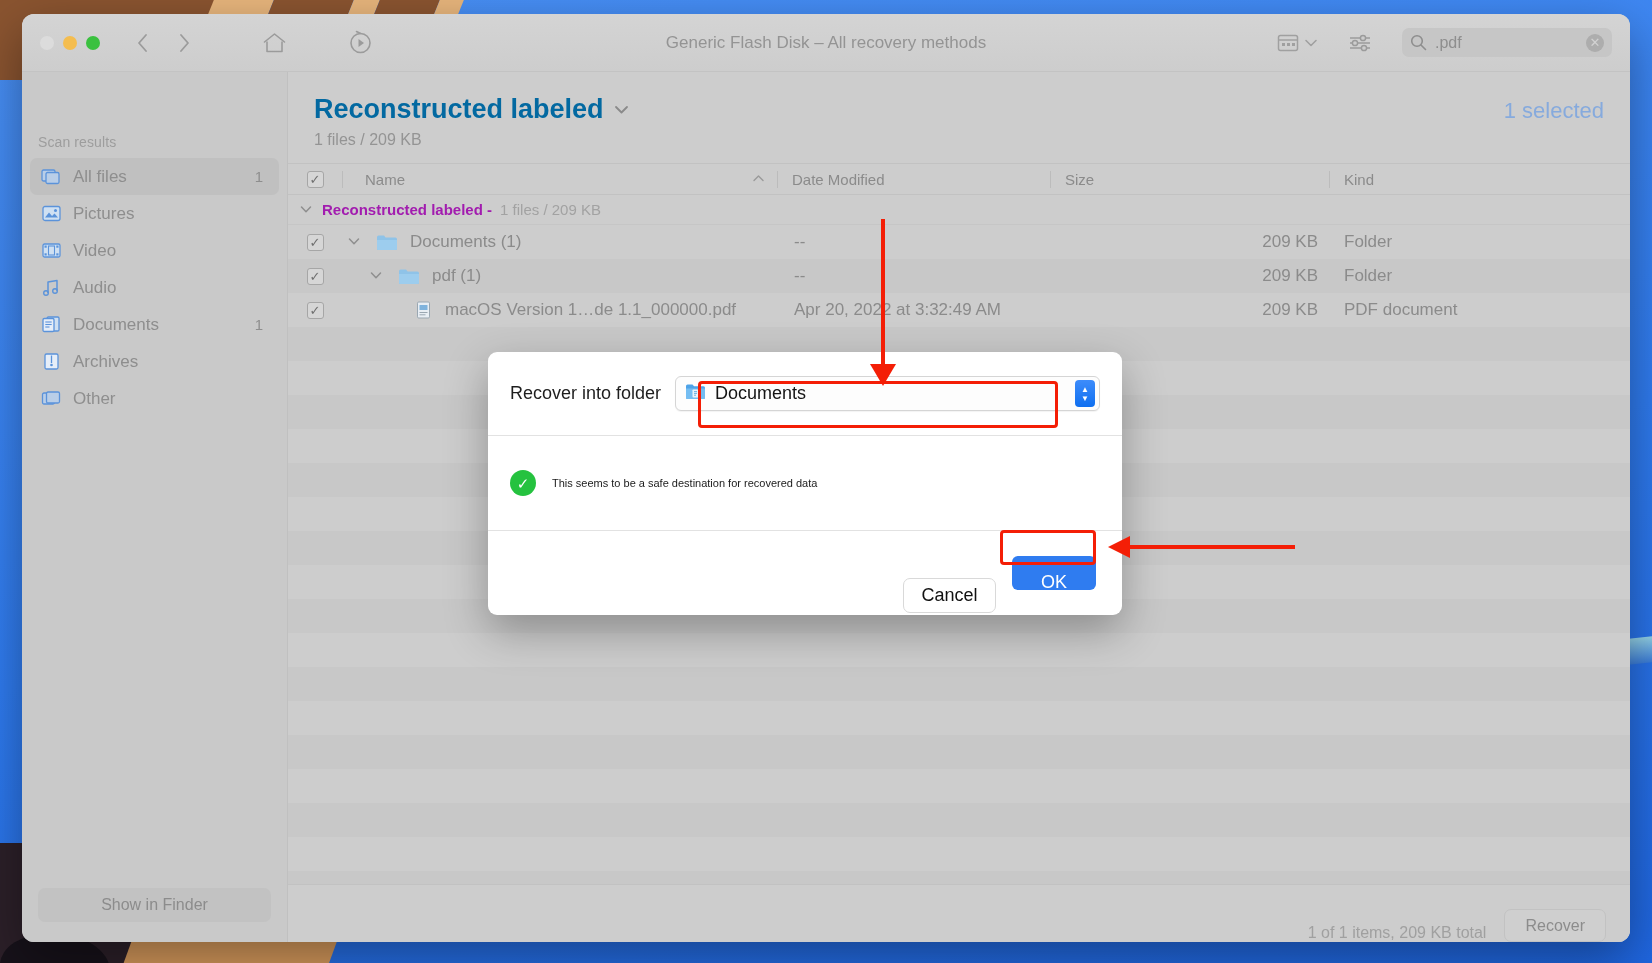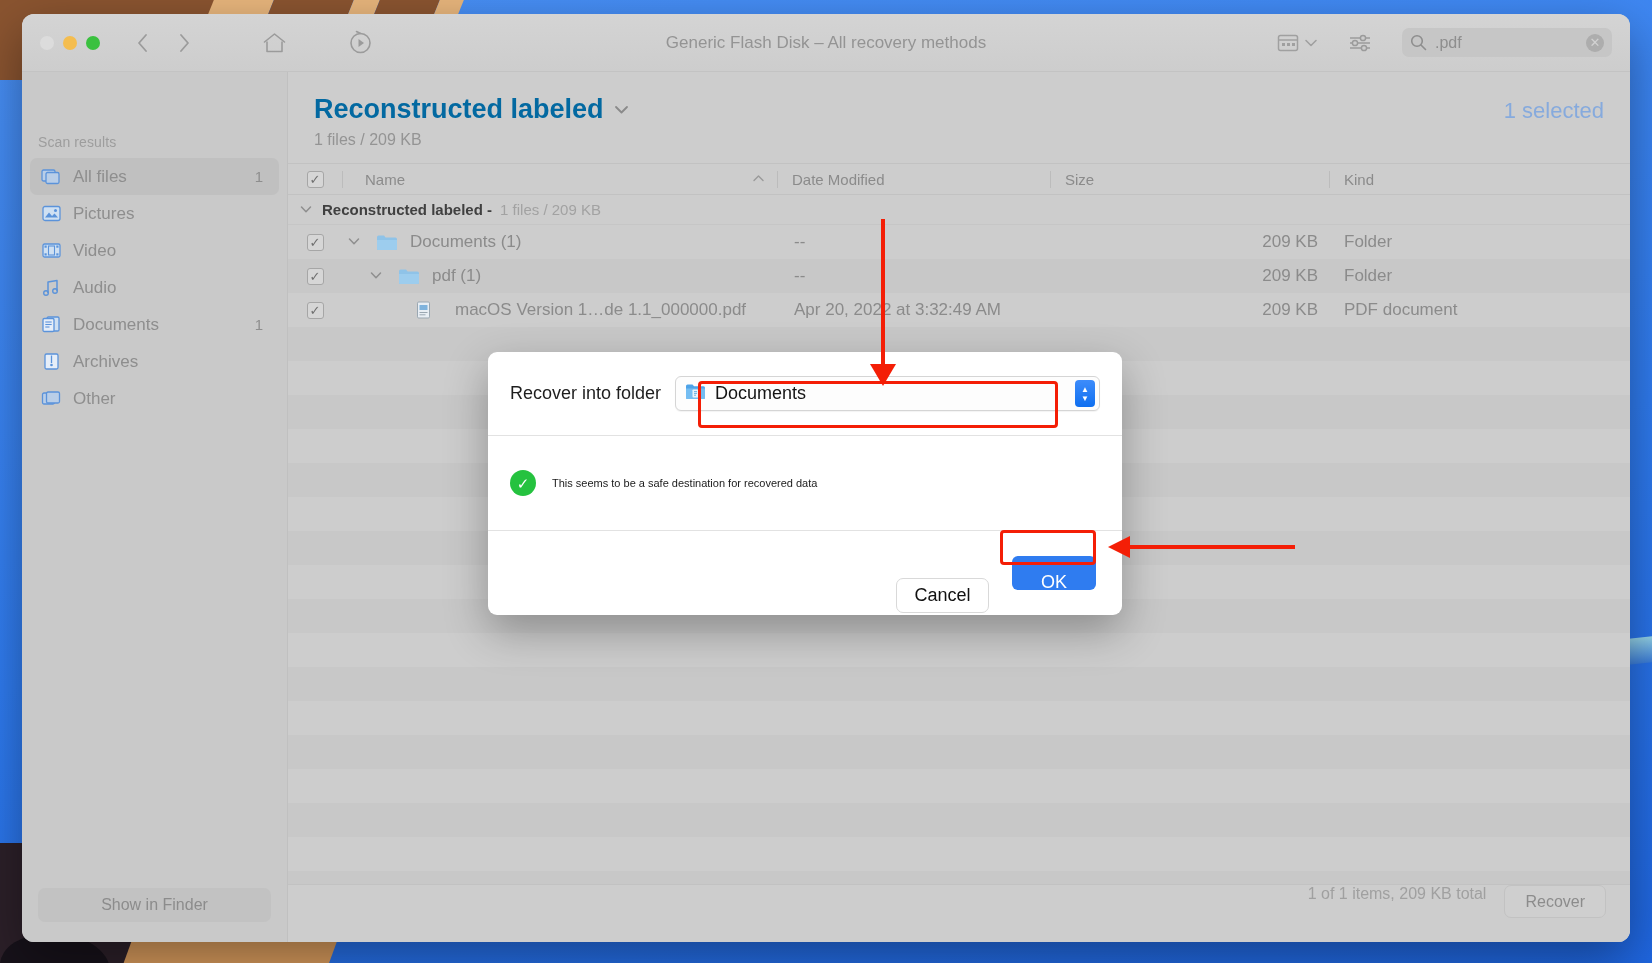--- a/index.html
+++ b/index.html
@@ -249,21 +249,21 @@
   .group-row {
     height: 30px;
     display: flex;
     align-items: center;
     padding-left: 10px;
     gap: 8px;
     font-size: 15px;
     border-bottom: 1px solid #c6c6c6;
     background: #cdcdcd;
   }
-  .group-row .gname { color: #404040; font-weight: bold; }
+  .group-row .gname { color: #a21caf; font-weight: bold; }
   .group-row .gmeta { color: #a2a2a2; }
 
   .row {
     height: 34px;
     display: flex;
     align-items: center;
     font-size: 17px;
     color: #8b8b8b;
   }
   .row.odd  { background: #cdcdcd; }
@@ -282,21 +282,21 @@
   .filler { height: 34px; }
   .filler.odd  { background: #cdcdcd; }
   .filler.even { background: #c8c8c8; }
 
   
   #status-bar {
     height: 58px; min-height: 58px;
     border-top: 1px solid #c2c2c2;
     background: #cdcdcd;
     display: flex;
-    align-items: flex-start;
+    align-items: flex-end;
     justify-content: flex-end;
     padding: 0 24px;
     gap: 18px;
   }
   #status-text { font-size: 16px; color: #a0a0a0; }
   #recover-btn {
     height: 33px;
     padding: 0 20px;
     border-radius: 7px;
     border: 1px solid #c2c2c2;
@@ -393,21 +393,20 @@
   }
   #ok-btn {
     height: 34px; min-width: 84px;
     padding: 16px 16px;
     border: none;
     background: #2f7cf0;
     border-radius: 6px;
     font-family: inherit;
     font-size: 18px;
     color: #fff;
-    margin-left: 7px;
   }
 
   
   .anno { position: absolute; pointer-events: none; }
   #hl-select {
     left: 676px; top: 367px;
     width: 360px; height: 47px;
     border: 3px solid #f41e06;
     border-radius: 4px;
   }
@@ -734,21 +733,21 @@
               </div>
             <div class="cell-name">
               <span class="pdf-ic" style="margin-left:74px;">
                 <svg width="15" height="18" viewBox="0 0 15 18">
                     <rect x="1.5" y="1" width="12" height="16" rx="1.2" fill="#e8eef4" stroke="#9aa7b2" stroke-width="1"></rect>
                     <rect x="3.5" y="4" width="8" height="5" fill="#7fb3dd"></rect>
                     <line x1="3.5" y1="11.5" x2="11.5" y2="11.5" stroke="#9aa7b2" stroke-width="1"></line>
                     <line x1="3.5" y1="13.8" x2="9.5" y2="13.8" stroke="#9aa7b2" stroke-width="1"></line>
                   </svg>
               </span>
-              <span style="margin-left:16px;">macOS Version 1…de 1.1_000000.pdf</span>
+              <span style="margin-left:6px;">macOS Version 1…de 1.1_000000.pdf</span>
             </div>
             <div class="cell-date">Apr 20, 2022 at 3:32:49 AM</div>
             <div class="cell-size">209 KB</div>
             <div class="cell-kind">PDF document</div>
           </div>
 
           <div class="filler-rows">
             <div class="filler even"></div>
               <div class="filler odd"></div>
             <div class="filler even"></div>

